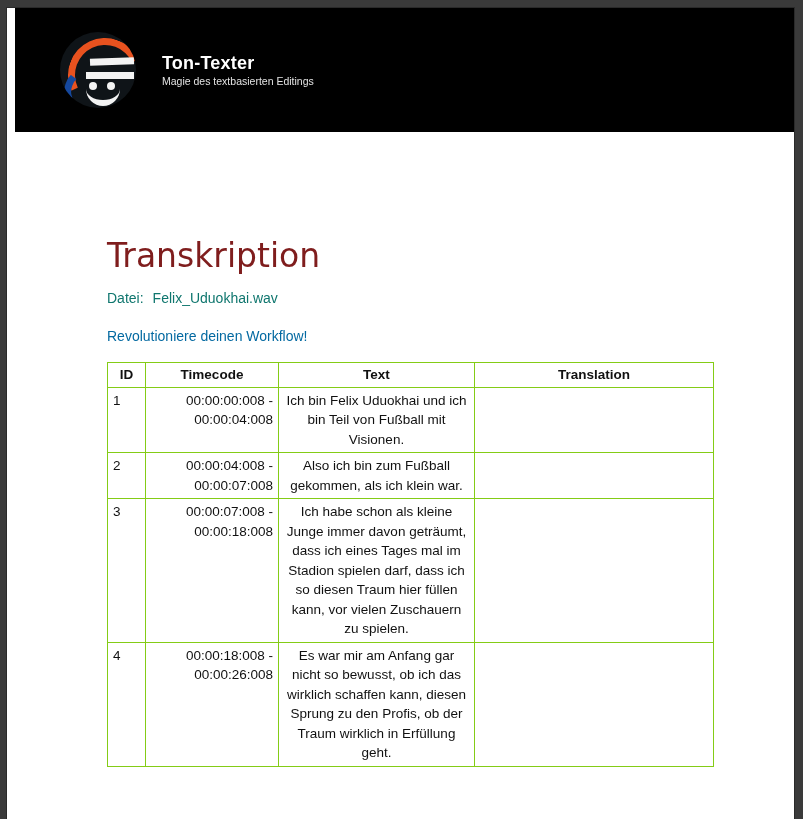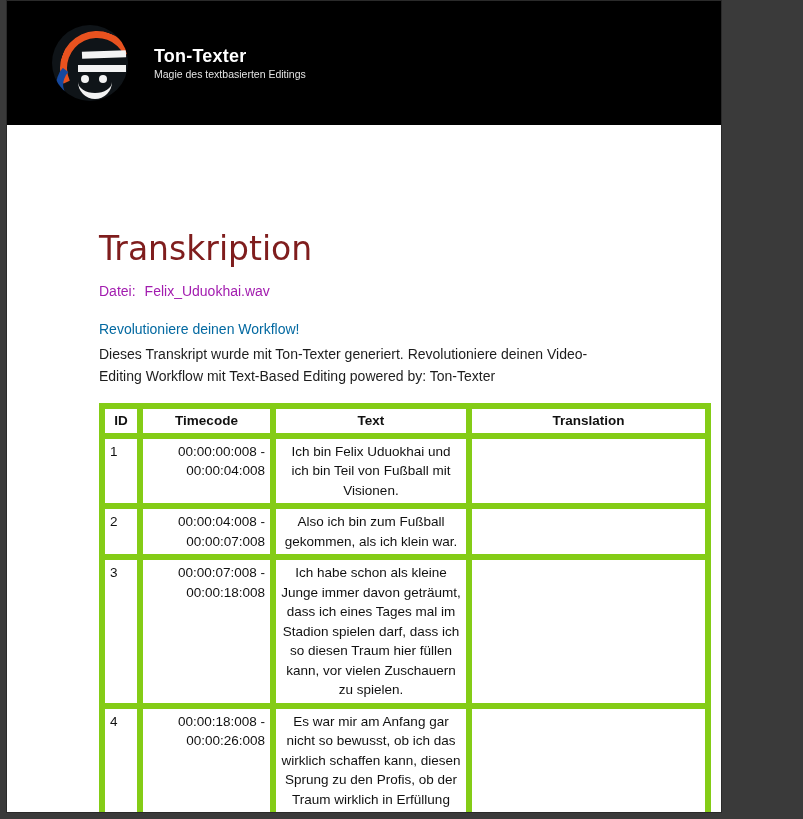--- a/index.html
+++ b/index.html
@@ -9,26 +9,27 @@
   }
   body {
     width: 803px;
     height: 819px;
     overflow: hidden;
     font-family: "Liberation Sans", sans-serif;
   }
   .page {
     position: absolute;
     left: 7px;
-    top: 1px;
-    width: 714px;
+    top: 8px;
+    width: 779px;
     height: 811px;
     background: #ffffff;
     box-shadow: 0 0 0 1px #2a2a2a;
     overflow: hidden;
+    padding-left: 8px;
   }
   
   .banner {
     height: 124px;
     background: #000000;
     display: flex;
     align-items: center;
     padding-left: 45px;
     box-sizing: border-box;
   }
@@ -118,21 +119,21 @@
   h1.doc-title {
     font-family: "DejaVu Sans", sans-serif;
     font-weight: 400;
     font-size: 33px;
     color: #7f1d1d;
     margin: 104px 0 0 0;
     line-height: 40px;
   }
   .file-line {
     font-size: 14px;
-    color: #a21caf;
+    color: #0f766e;
     margin-top: 13px;
     line-height: 18px;
   }
   .file-line .label { }
   .file-line .value { margin-left: 9px; }
   .promo-head {
     font-size: 14px;
     color: #0369a1;
     margin-top: 20px;
     line-height: 19px;
@@ -148,21 +149,21 @@
   table.transcript {
     margin-top: 16px;
     border-collapse: collapse;
     width: 606px;
     table-layout: fixed;
     font-size: 13.5px;
     color: #111;
   }
   table.transcript th,
   table.transcript td {
-    border: 6px solid #84cc16;
+    border: 1px solid #84cc16;
     vertical-align: top;
     padding: 3px 5px;
     line-height: 19.5px;
   }
   table.transcript th {
     text-align: center;
     font-weight: bold;
     padding: 2px 4px;
   }
   col.c-id { width: 38px; }
@@ -202,21 +203,20 @@
 
   <div class="doc">
 
     <h1 class="doc-title">Transkription</h1>
 
     <div class="file-line">
       <span class="label">Datei:</span><span class="value">Felix_Uduokhai.wav</span>
     </div>
 
     <div class="promo-head">Revolutioniere deinen Workflow!</div>
-    <div class="promo-body">Dieses Transkript wurde mit Ton-Texter generiert. Revolutioniere deinen Video-Editing Workflow mit Text-Based Editing powered by: Ton-Texter</div>
 
     <table class="transcript">
       <colgroup>
         <col class="c-id">
           <col class="c-tc">
           <col class="c-tx">
           <col class="c-tr">
       </colgroup>
       <thead>
         <tr>

